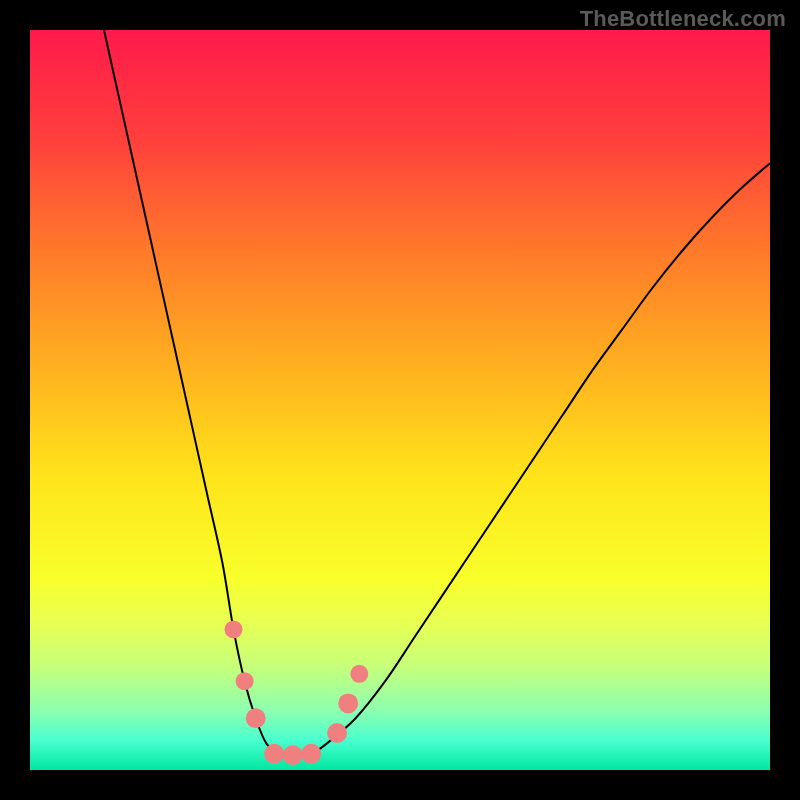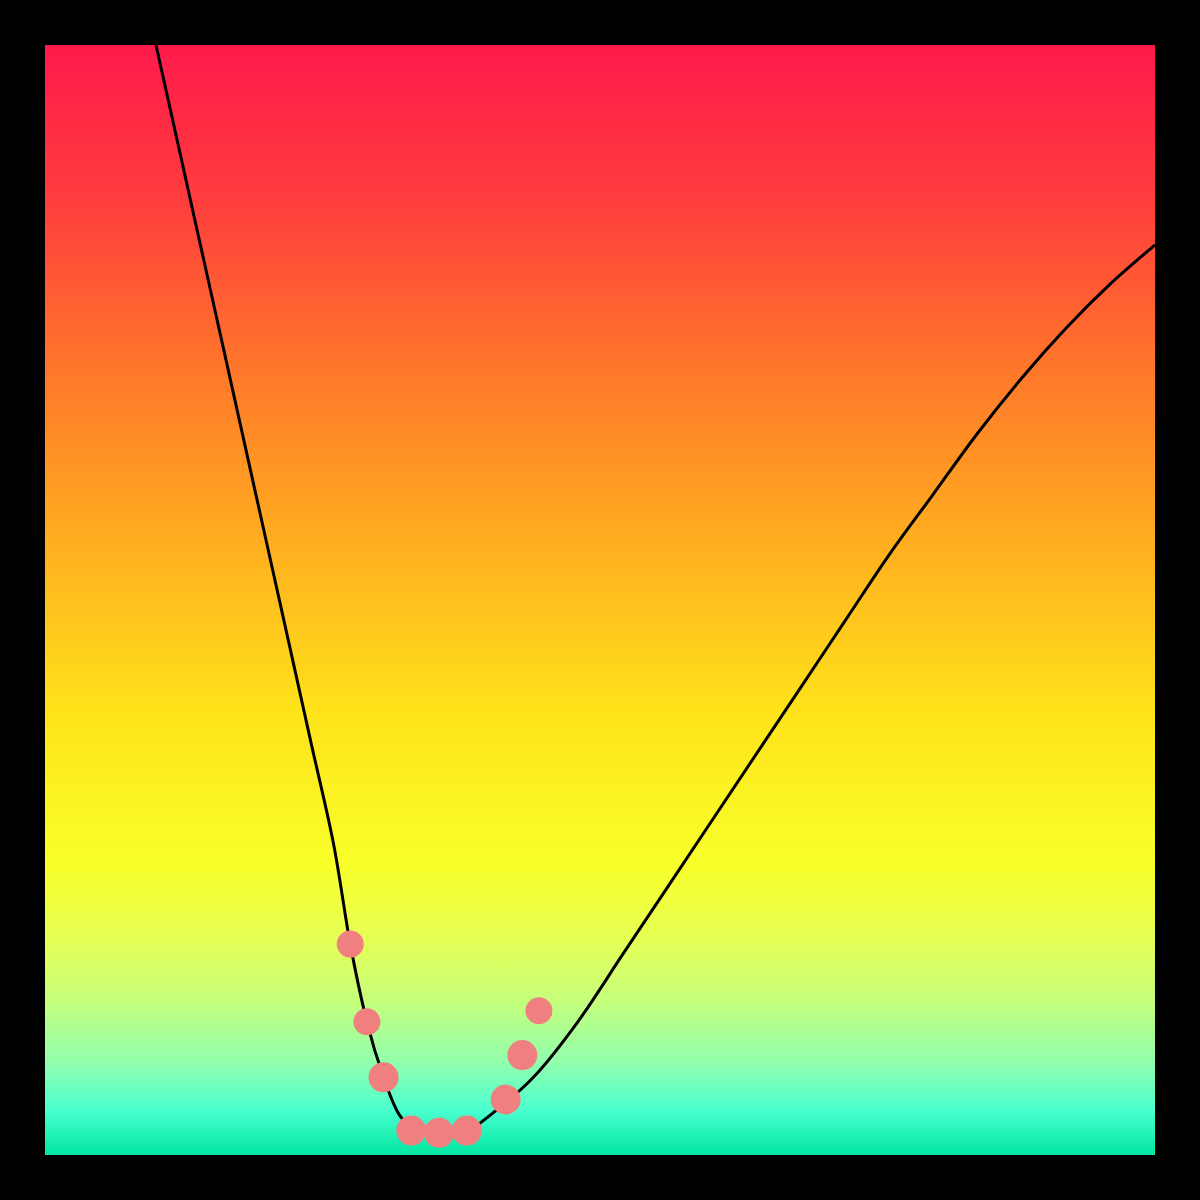--- a/index.html
+++ b/index.html
@@ -59,13 +59,14 @@
         <circle cx="225.7" cy="688.2" r="10" fill="#f08080"></circle>
         <circle cx="244.20000000000002" cy="723.72" r="10" fill="#f08080"></circle>
         <circle cx="262.7" cy="725.2" r="10" fill="#f08080"></circle>
         <circle cx="281.2" cy="723.72" r="10" fill="#f08080"></circle>
         <circle cx="307.09999999999997" cy="703" r="10" fill="#f08080"></circle>
         <circle cx="318.2" cy="673.4" r="10" fill="#f08080"></circle>
         <circle cx="329.3" cy="643.8" r="9" fill="#f08080"></circle>
       </g>
   </svg>
 
+  <div class="watermark">TheBottleneck.com</div>
 </div>
 
 </body></html>

